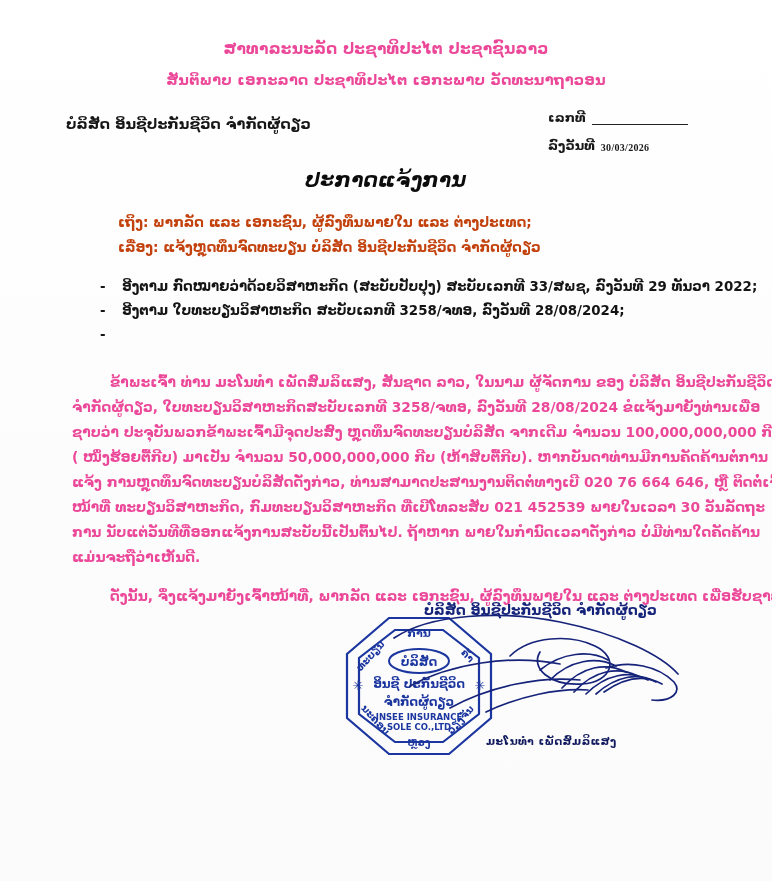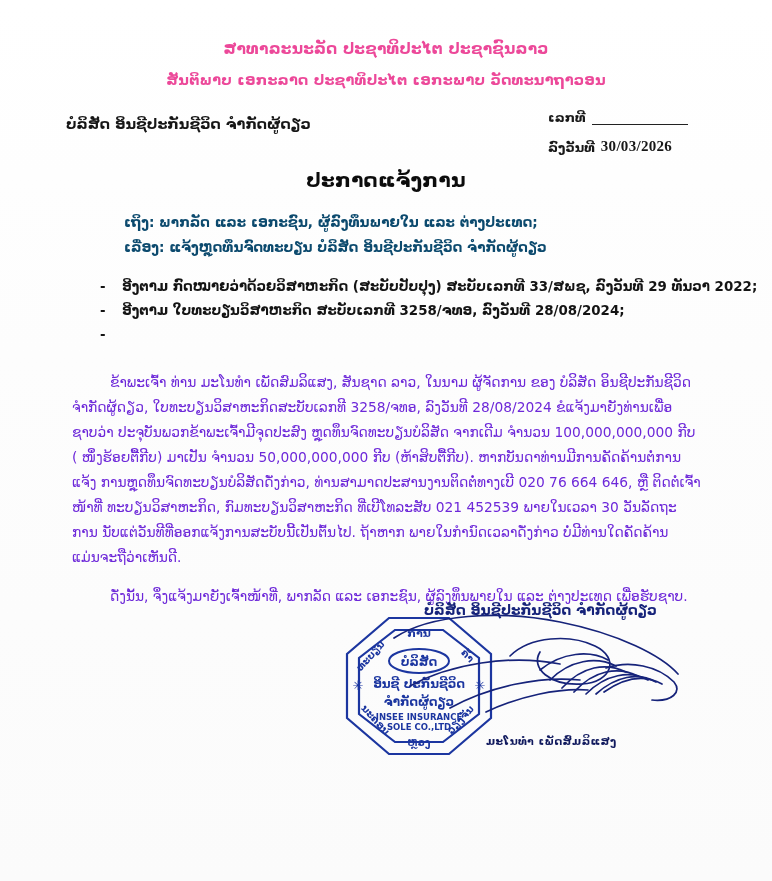--- a/index.html
+++ b/index.html
@@ -67,45 +67,46 @@
   }
   .ref-row + .ref-row { margin-top: 13px; }
   .ref-blank {
     display: inline-block;
     width: 96px;
     border-bottom: 1.6px solid #222;
     height: 11px;
   }
   .ref-date-val {
     font-family: "Liberation Serif", "DejaVu Serif", serif;
-    font-size: 15px;
+    font-size: 10px;
     font-weight: 700;
     letter-spacing: .3px;
   }
 
   .doc-title {
     position: absolute;
     width: 100%;
     top: 168px;
     text-align: center;
     font-size: 20px;
     font-weight: 700;
     letter-spacing: .3px;
     color: #0c0c0c;
+    font-style: italic;
   }
 
   
   .subject-block {
     position: absolute;
-    left: 124px;
+    left: 118px;
     top: 210px;
     font-size: 13.6px;
     line-height: 25px;
     font-weight: 700;
-    color: #0c4a6e;
+    color: #c2410c;
   }
   .subject-row { white-space: nowrap; }
   .subject-key { font-weight: 700; }
   .subject-val { font-weight: 700; }
 
   
   .ref-list {
     position: absolute;
     left: 100px;
     top: 275px;
@@ -126,22 +127,22 @@
   }
 
   
   .body-block {
     position: absolute;
     left: 72px;
     right: 60px;
     top: 370px;
     font-size: 13.8px;
     line-height: 25px;
-    font-weight: 400;
-    color: #6d28d9;
+    font-weight: 700;
+    color: #ec4899;
   }
   .body-line { white-space: nowrap; }
   .body-line.indent { text-indent: 38px; }
   .body-gap { height: 14px; }
 
   
   .sig-company {
     position: absolute;
     left: 424px;
     top: 602px;

